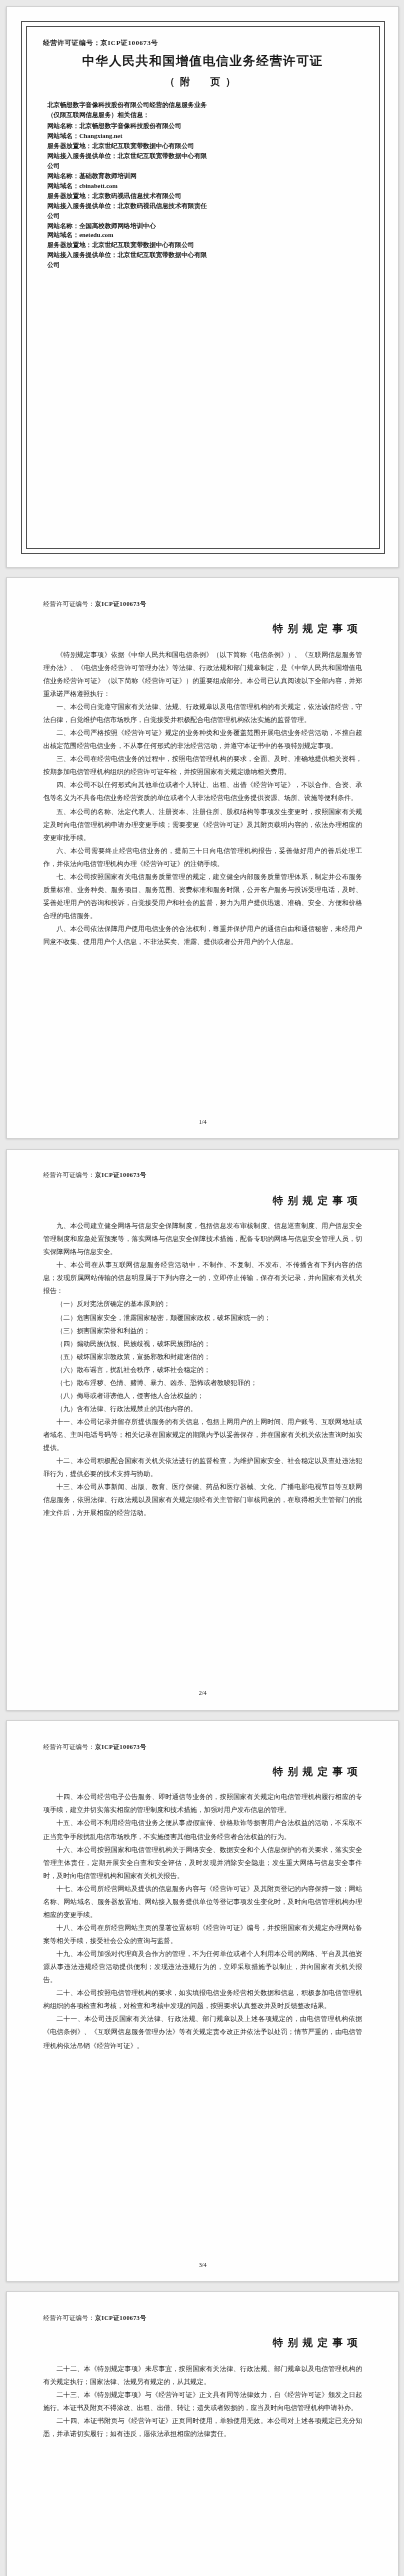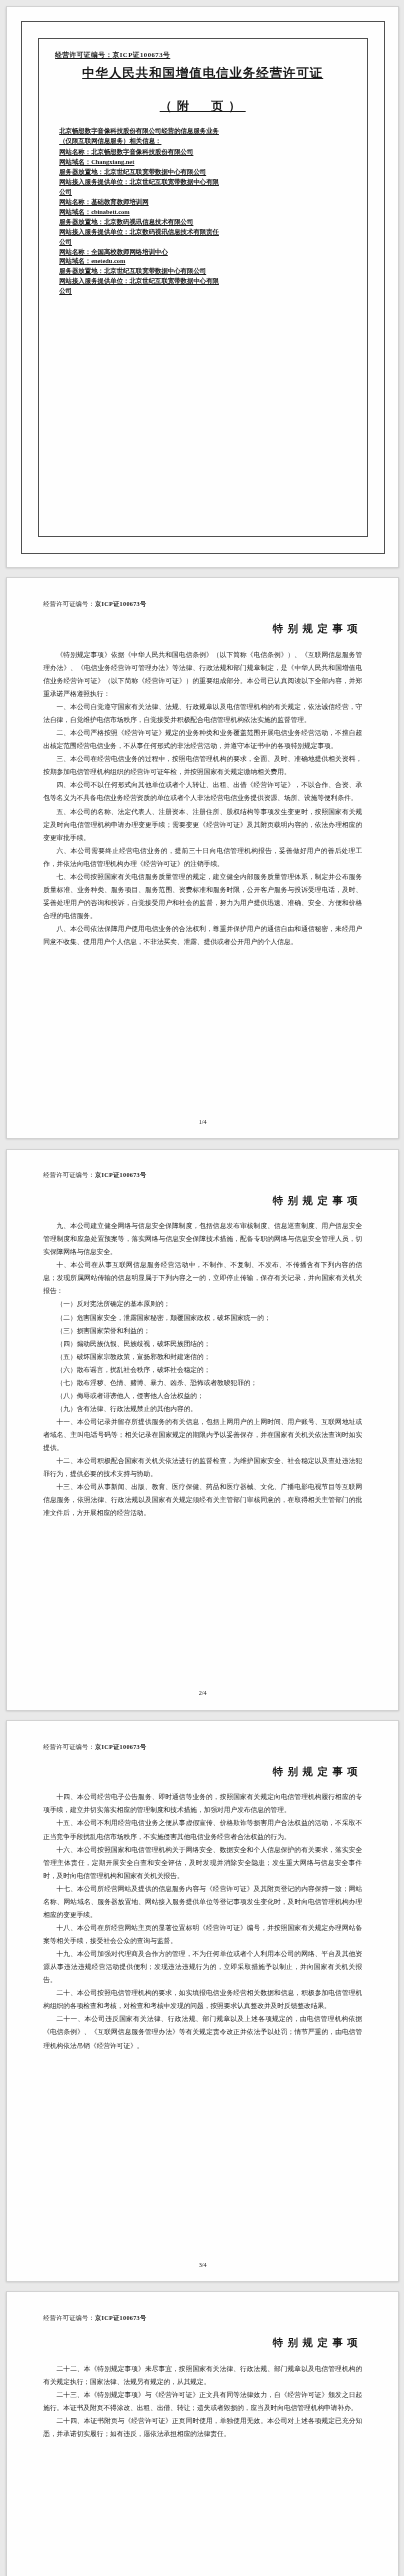--- a/index.html
+++ b/index.html
@@ -22,43 +22,42 @@
     position: relative;
     overflow: hidden;
   }
   .sheet:last-child { margin-bottom: 0; }
 
   
   .cert-frame {
     position: absolute;
     left: 13.4px; top: 13.4px; right: 13.4px; bottom: 13.4px;
     border: 1.5px solid #4f4f4f;
-    padding: 16px;
-    text-decoration: underline;
+    padding: 4px;
   }
   .cert-inner {
     width: 100%; height: 100%;
     border: 0.5px solid #4f4f4f;
     padding: 12.4px 16.5px;
   }
   .cert-header { font-size: 6.7px; font-weight: bold; letter-spacing: 0.5px; }
   .cert-header .lic-no { font-weight: bold; }
   .cert-title {
     text-align: center;
     font-size: 12.4px;
     font-weight: bold;
     letter-spacing: 1px;
     margin-top: 5.2px;
   }
   .cert-subtitle {
     text-align: center;
-    font-size: 12px;
+    font-size: 10px;
     font-weight: bold;
     letter-spacing: 5.2px;
-    margin-top: 16px;
+    margin-top: 5px;
   }
   .cert-body {
     margin: 11.3px 0 0 4.1px;
     max-width: 166px;
     font-size: 6.4px;
     font-weight: bold;
     line-height: 1.55;
   }
   .cert-body p { margin: 0; }
   .cert-intro { margin-bottom: 1px !important; }

